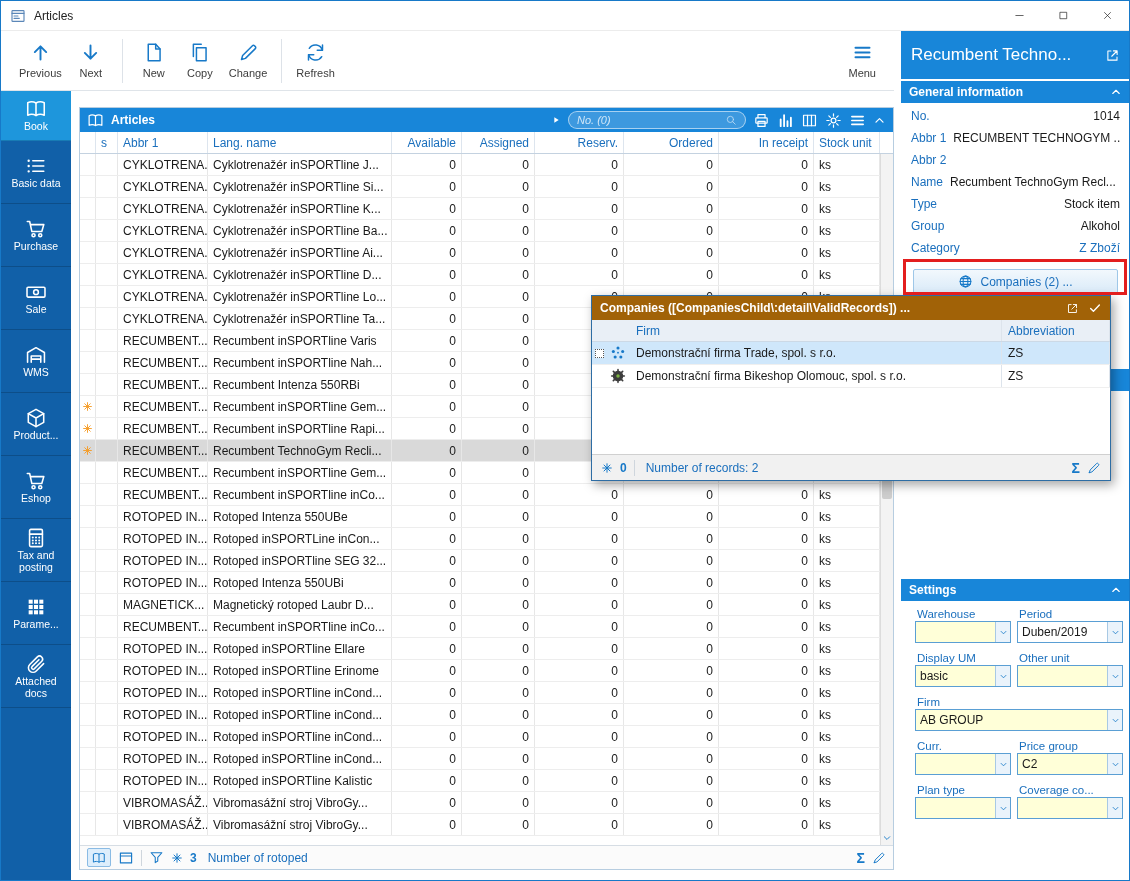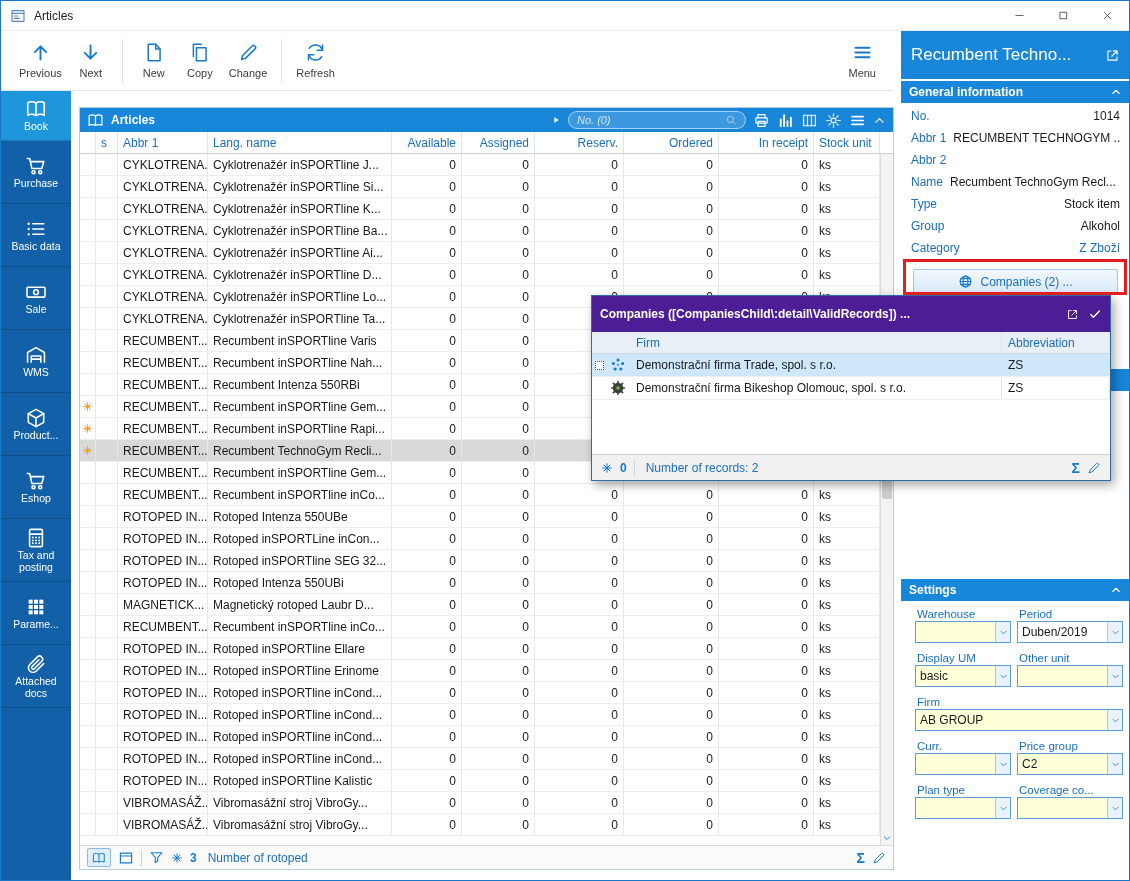--- a/index.html
+++ b/index.html
@@ -82,21 +82,21 @@
 .set-field{display:flex;flex-direction:column;margin-bottom:6px}
 .set-field.full{grid-column:1/span 2}
 .set-label{color:#1a6fbd;font-size:11.5px;height:16px;display:flex;align-items:flex-end;padding:0 0 1px 2px;white-space:nowrap;overflow:hidden}
 .combo{height:22px;border:1px solid #5a9fd4;display:flex;align-items:stretch;background:#ffffd8}
 .combo.white{background:#fff}
 .combo-val{flex:1;display:flex;align-items:center;padding:0 4px;white-space:nowrap;overflow:hidden}
 .combo-btn{width:15px;border-left:1px solid #a8c9e4;display:flex;align-items:center;justify-content:center;color:#1779c8;background:#eaf3fb}
 .combo-btn .icon{width:9px;height:9px}
 
 .popup{position:absolute;left:590px;top:294px;width:520px;height:186px;background:#fff;border:1px solid #2e6da4;box-shadow:3px 4px 10px rgba(0,0,0,.35);z-index:150;display:flex;flex-direction:column}
-.popup-title{height:36px;background:#4c1d95;color:#fff;display:flex;align-items:center;gap:9px;padding:0 8px;font-weight:bold;flex:none;white-space:nowrap;overflow:hidden}
+.popup-title{height:24px;background:#a16207;color:#fff;display:flex;align-items:center;gap:9px;padding:0 8px;font-weight:bold;flex:none;white-space:nowrap;overflow:hidden}
 .popup-title .icon{color:#fff}
 .popup-colhdr{height:22px;display:flex;background:#e9eff6;border-bottom:1px solid #ccd9e6;color:#1a6fbd;flex:none}
 .pcell{display:flex;align-items:center;padding:0 6px;border-right:1px solid #dde4ec;white-space:nowrap;overflow:hidden}
 .pcell.nb{border-right:none}
 .popup-row{height:23px;display:flex;border-bottom:1px solid #efefef;flex:none}
 .popup-row.sel{background:#cfe7fb}
 .popup-body{flex:1;background:#fff}
 .focus-box{width:9px;height:9px;border:1px dotted #555;background:#fff}
 .logo{width:16px;height:16px;color:#1779c8}
 .popup-footer{height:26px;border-top:1px solid #d0d0d0;background:#f1f1f1;display:flex;align-items:center;gap:7px;padding:0 9px;color:#1a6fbd;flex:none}
@@ -211,35 +211,35 @@
           <svg viewBox="0 0 24 24" fill="none" stroke="currentColor" stroke-width="1.7" stroke-linecap="round" stroke-linejoin="round">
             <path d="M3 5.2c3-1.4 6-1.4 9 .3 3-1.7 6-1.7 9-.3v13.6c-3-1.4-6-1.4-9 .3-3-1.7-6-1.7-9-.3z"></path>
             <path d="M12 5.5v13.6"></path>
           </svg>
         </span>
         <span class="sb-label">Book</span>
       </div>
       <div class="sb-item">
         <span class="icon sb-icon">
           <svg viewBox="0 0 24 24" fill="none" stroke="currentColor" stroke-width="1.7" stroke-linecap="round" stroke-linejoin="round">
+            <path d="M8.5 6.2h12M8.5 12h12M8.5 17.8h12"></path>
+            <path d="M4 6.2h.01M4 12h.01M4 17.8h.01" stroke-width="2.6"></path>
+          </svg>
+        </span>
+        <span class="sb-label">Basic data</span>
+      </div>
+      <div class="sb-item">
+        <span class="icon sb-icon">
+          <svg viewBox="0 0 24 24" fill="none" stroke="currentColor" stroke-width="1.7" stroke-linecap="round" stroke-linejoin="round">
             <path d="M2.5 3.8h2.6l2.4 11h10.8l2.2-7.6H6.2"></path>
             <circle cx="9.3" cy="18.8" r="1.7"></circle>
             <circle cx="16.6" cy="18.8" r="1.7"></circle>
           </svg>
         </span>
         <span class="sb-label">Purchase</span>
-      </div>
-      <div class="sb-item">
-        <span class="icon sb-icon">
-          <svg viewBox="0 0 24 24" fill="none" stroke="currentColor" stroke-width="1.7" stroke-linecap="round" stroke-linejoin="round">
-            <path d="M8.5 6.2h12M8.5 12h12M8.5 17.8h12"></path>
-            <path d="M4 6.2h.01M4 12h.01M4 17.8h.01" stroke-width="2.6"></path>
-          </svg>
-        </span>
-        <span class="sb-label">Basic data</span>
       </div>
       <div class="sb-item">
         <span class="icon sb-icon">
           <svg viewBox="0 0 24 24" fill="none" stroke="currentColor" stroke-width="1.7" stroke-linecap="round" stroke-linejoin="round">
             <rect x="2.2" y="6.8" width="19.6" height="10.8" rx="1.2"></rect>
             <circle cx="12" cy="12.2" r="2.6"></circle>
           </svg>
         </span>
         <span class="sb-label">Sale</span>
       </div>

